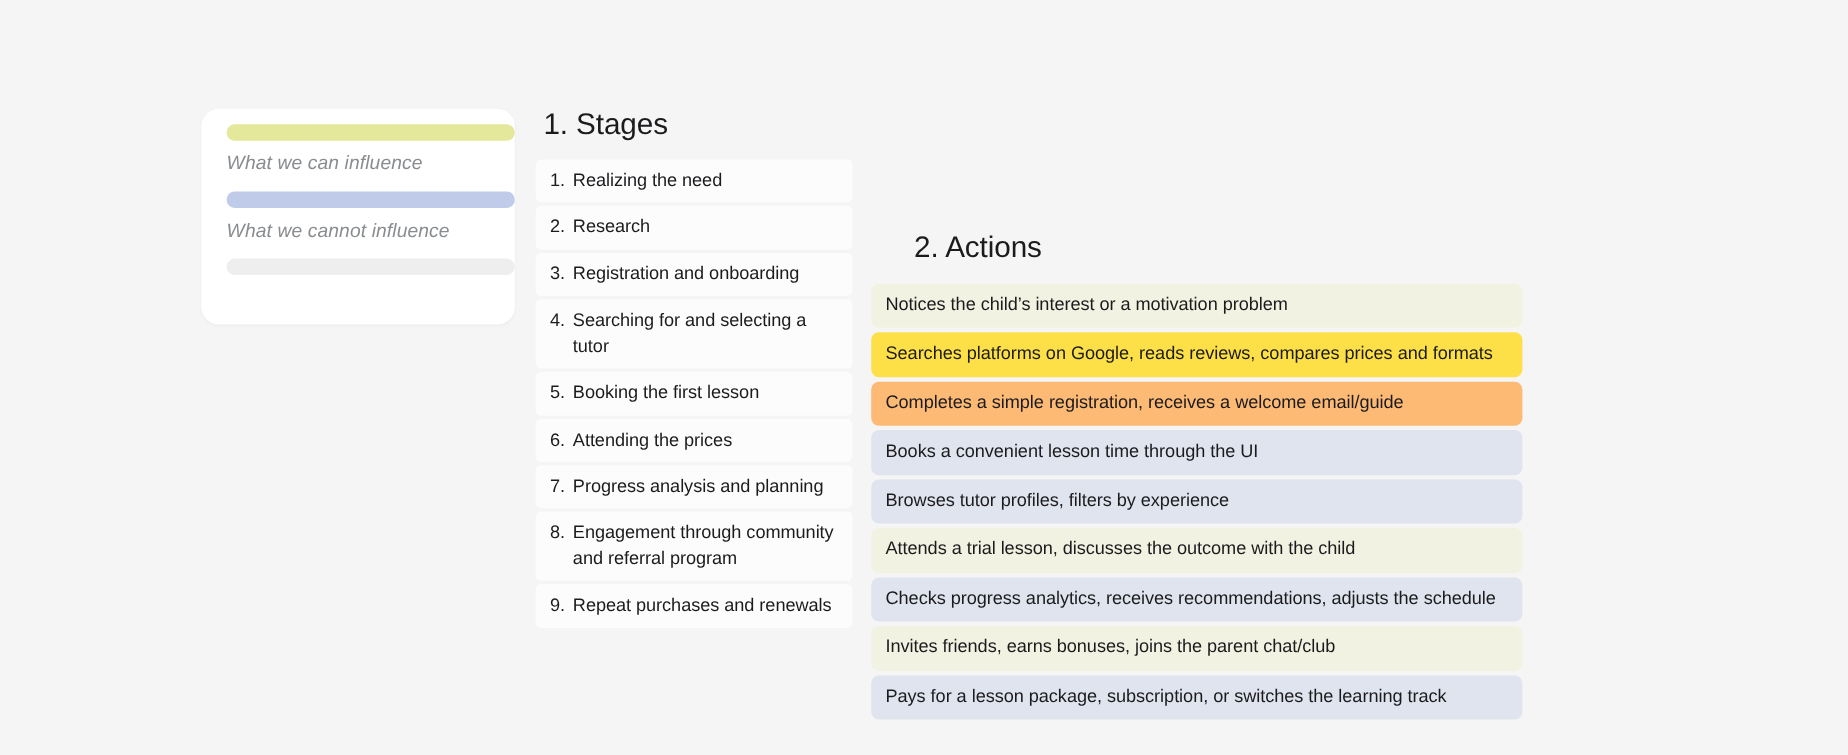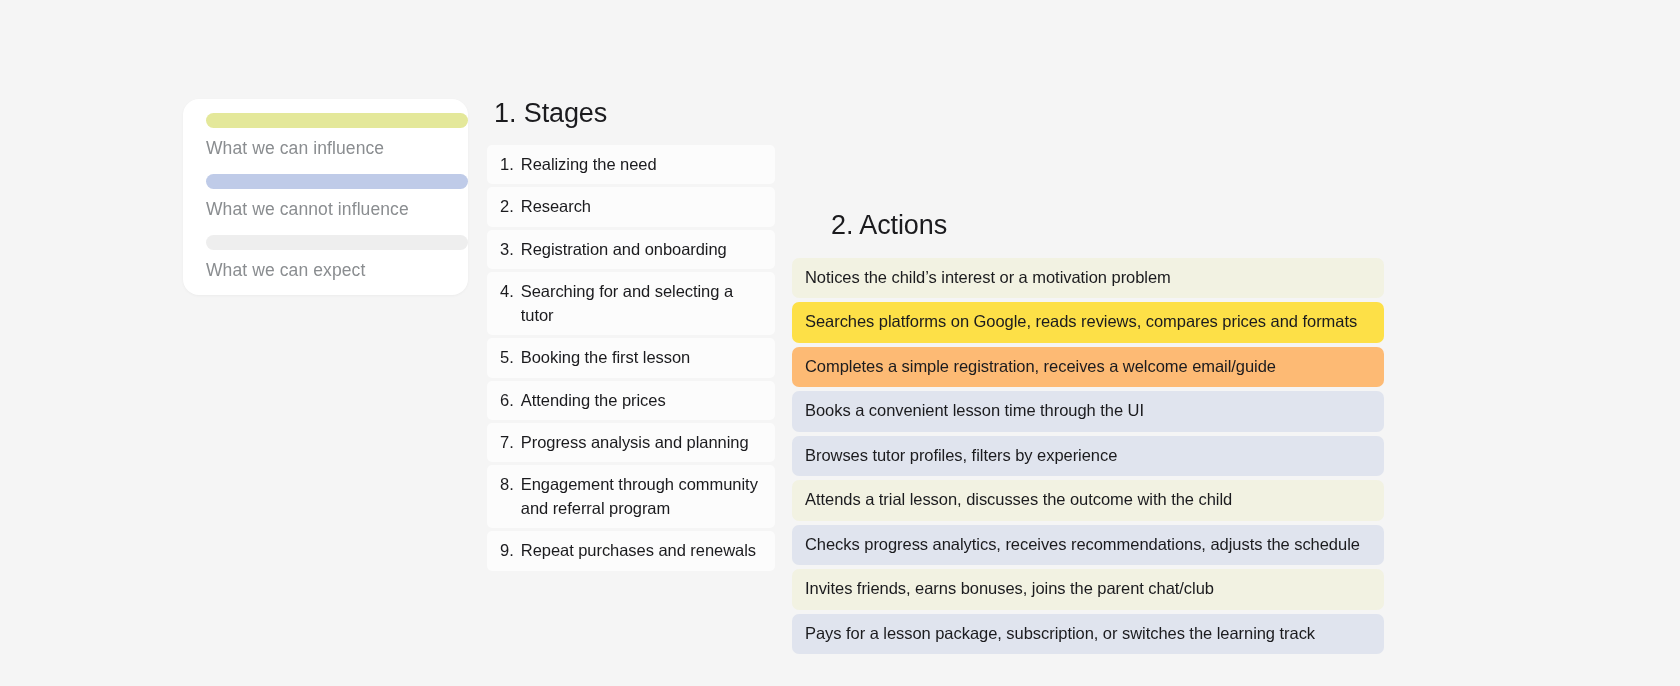--- a/index.html
+++ b/index.html
@@ -26,20 +26,21 @@
     position: absolute;
     left: 183px;
     top: 99px;
     width: 285px;
     height: 196px;
     background: #ffffff;
     border-radius: 16px;
     box-shadow: 0 1px 3px rgba(0,0,0,0.04);
     box-sizing: border-box;
     padding: 14px 12px 0 12px;
+    font-style: italic;
   }
   .legend-row {
     margin-bottom: 6px;
   }
   .legend-bar {
     height: 15px;
     border-radius: 8px;
     margin: 0 0 10px 11px;
     width: 262px;
   }
@@ -129,21 +130,20 @@
     <div class="legend-row">
       <div class="legend-bar" style="background: rgb(228, 232, 154);"></div>
       <div class="legend-label">What we can influence</div>
     </div>
     <div class="legend-row">
       <div class="legend-bar" style="background: rgb(191, 203, 232);"></div>
       <div class="legend-label">What we cannot influence</div>
     </div>
     <div class="legend-row">
       <div class="legend-bar" style="background: rgb(238, 238, 238);"></div>
-      <div class="legend-label">What we can expect</div>
     </div>
   </div>
 
   <div class="section-title" id="stages-title">1. Stages</div>
   <div class="stages-list">
       <div class="stage-row" style="background: rgb(252, 252, 252);">
         <span class="stage-num">1.</span>
         <span class="stage-text">Realizing the need</span>
       </div>
       <div class="stage-row" style="background: rgb(252, 252, 252);">

